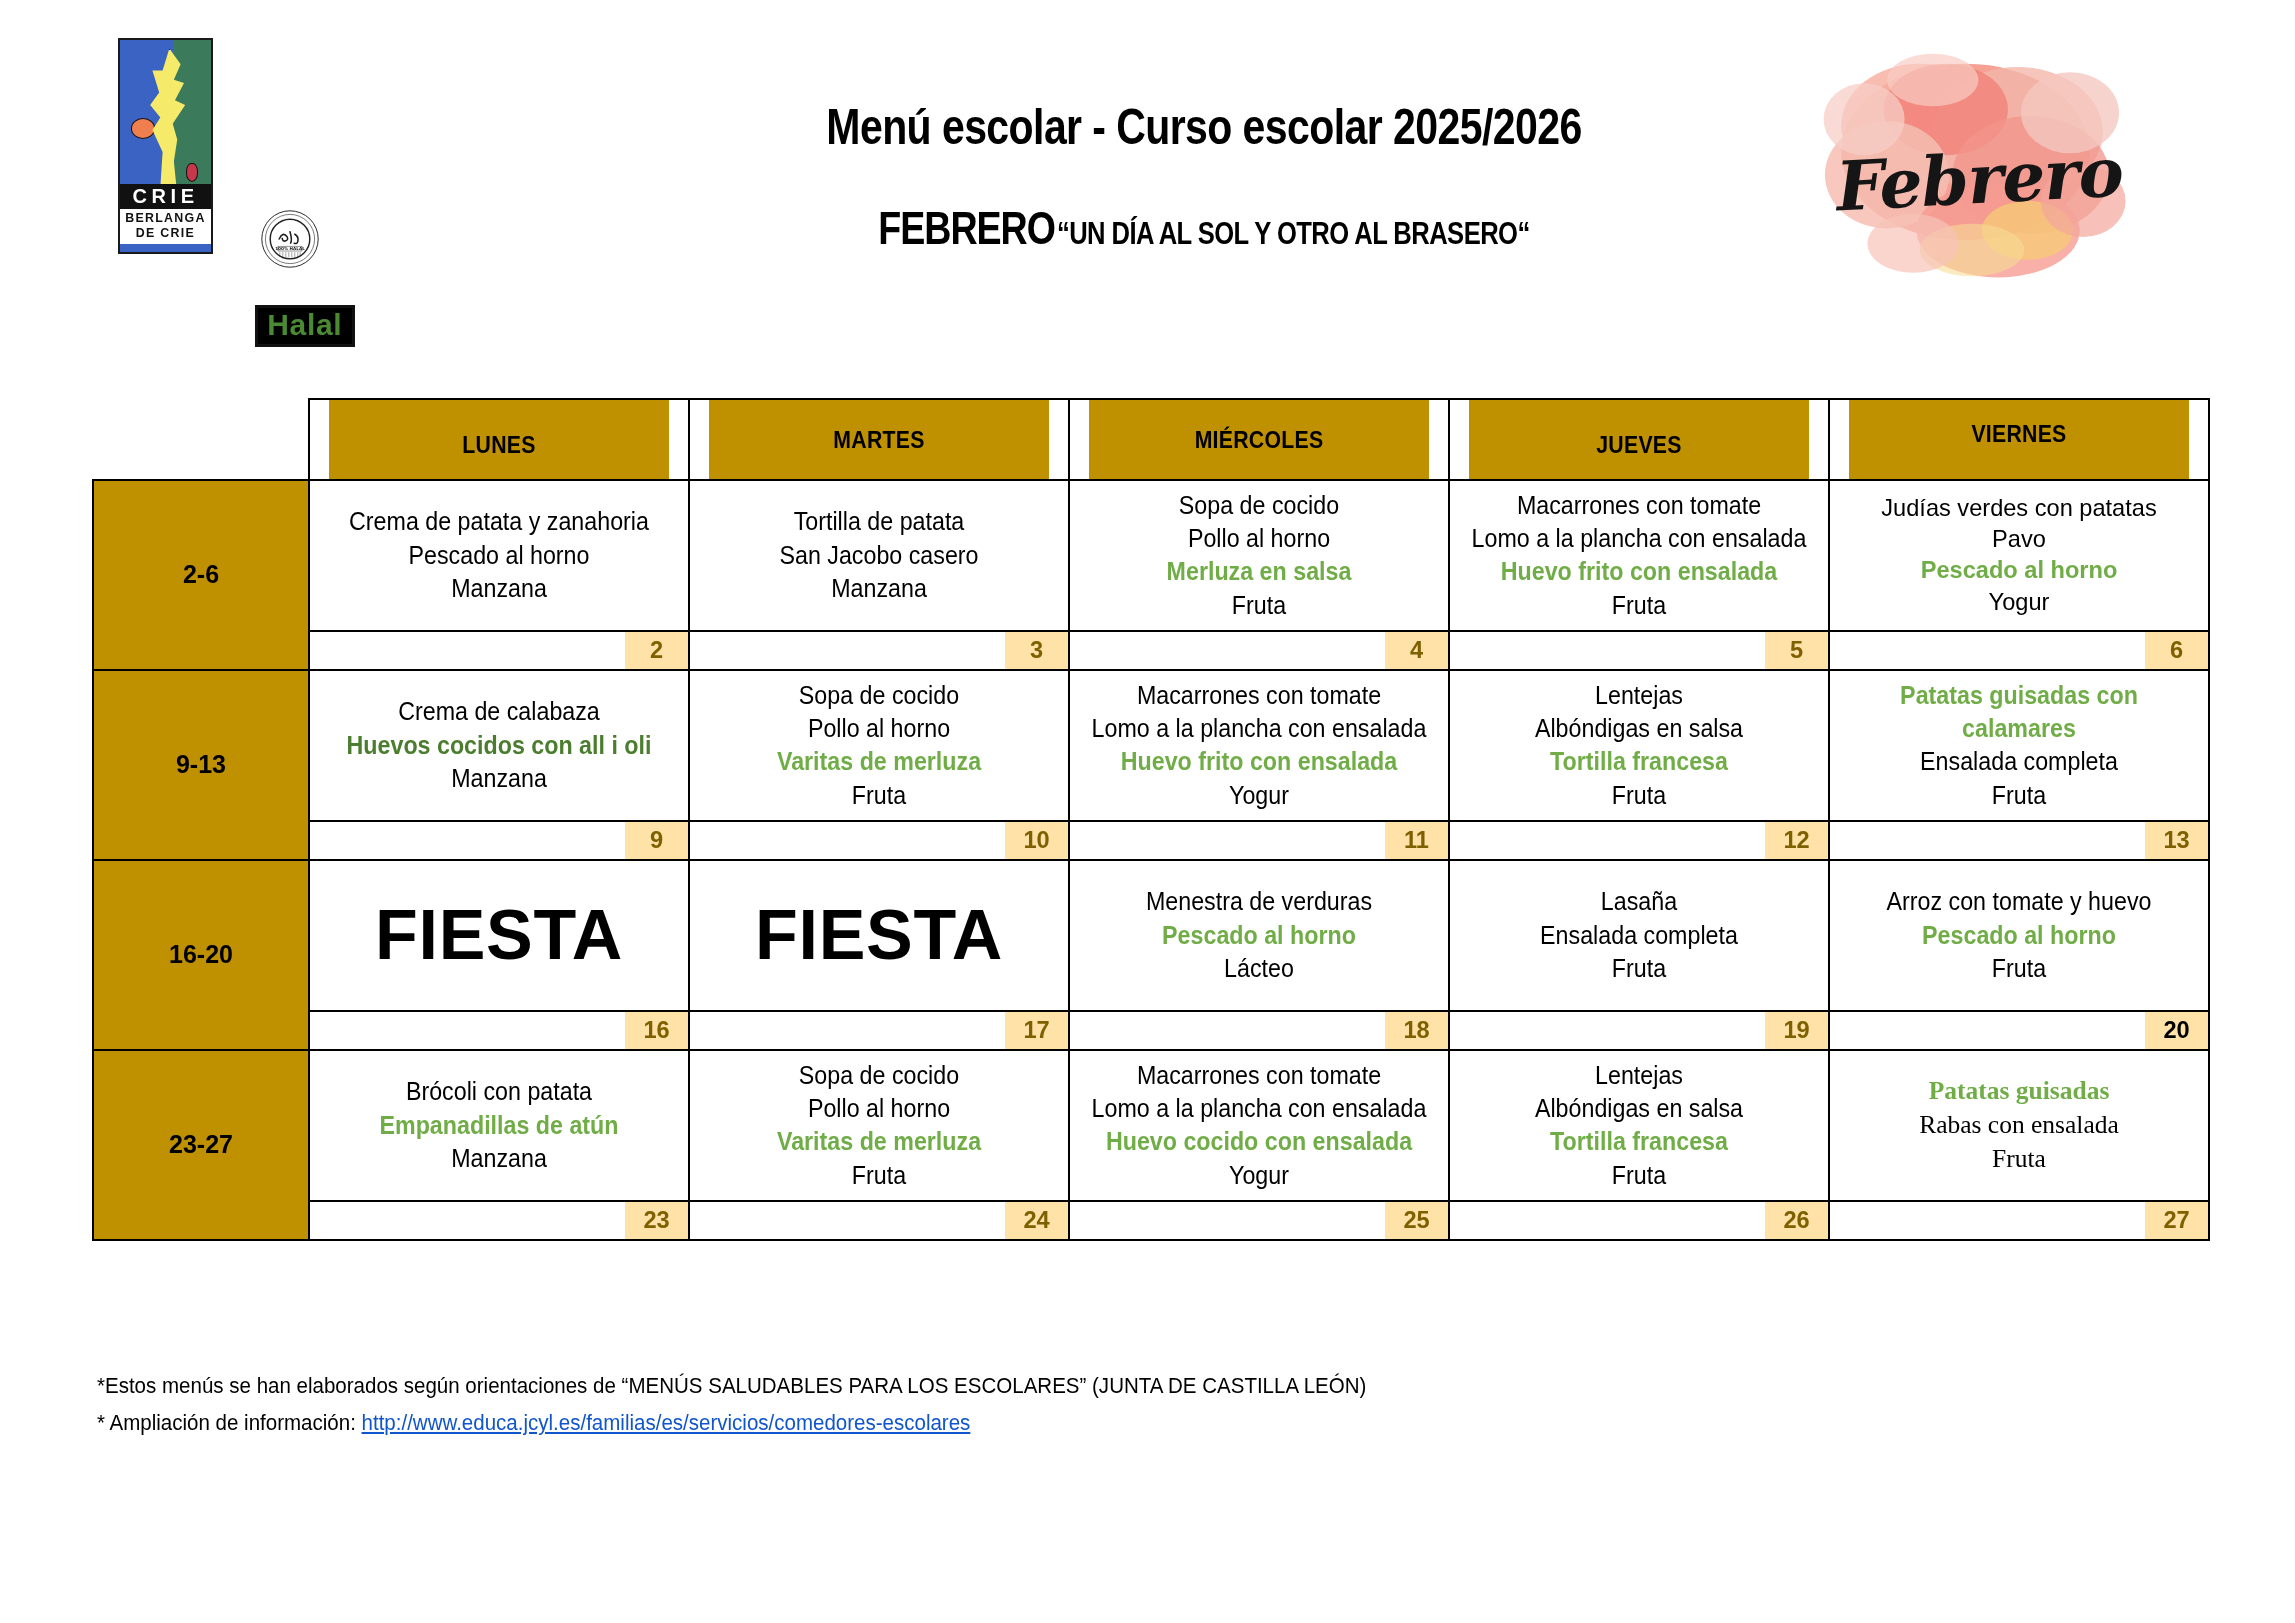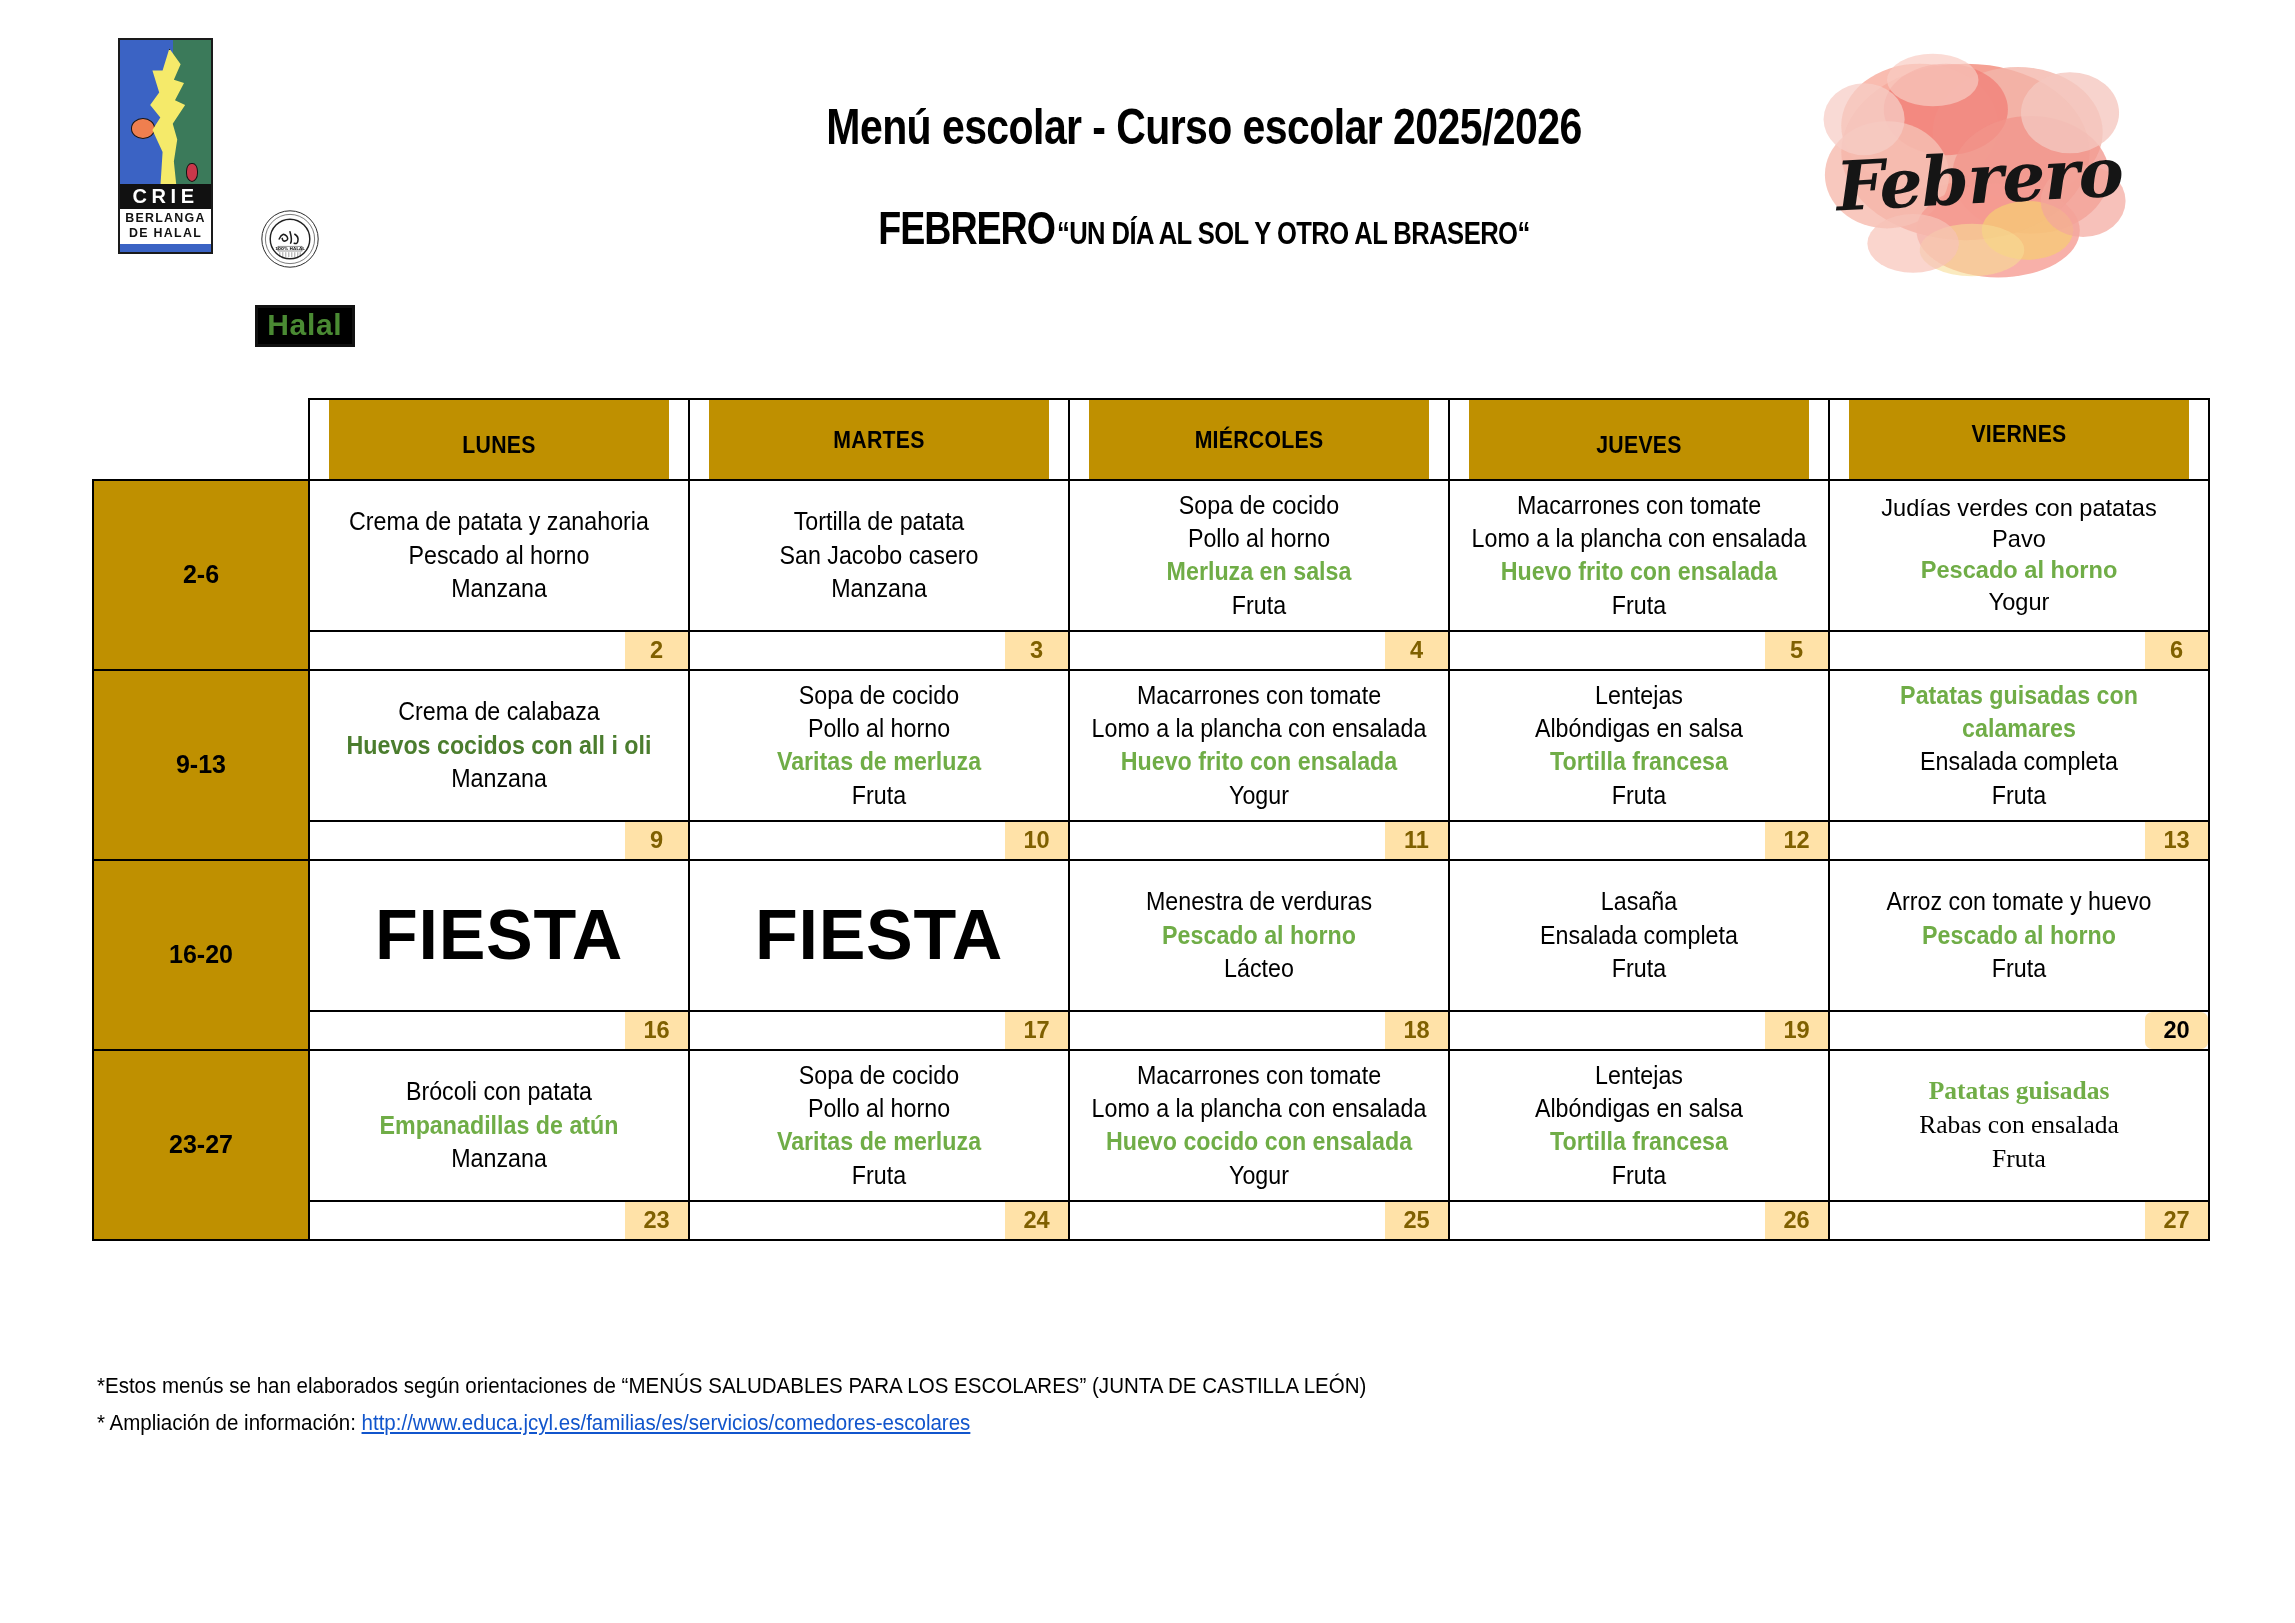--- a/index.html
+++ b/index.html
@@ -298,21 +298,21 @@
     width: 63px;
     background: #ffe2a8;
     display: flex;
     align-items: center;
     justify-content: center;
     font-family: "Liberation Sans Narrow", "Liberation Sans", sans-serif;
     font-size: 23.6px;
     font-weight: 700;
     color: #7f6000;
   }
-  .date-num.dark { color: #000000; border-radius: 7px; }
+  .date-num.dark { color: #000000; }
 
   
   .footnotes {
     position: absolute;
     left: 97px;
     top: 1367px;
     font-family: "Liberation Sans Narrow", "Liberation Sans", sans-serif;
     font-size: 21.6px;
     line-height: 1.72;
     color: #000000;
@@ -333,21 +333,21 @@
 
   <div class="logo-block">
     <div class="crie-logo">
       <div class="crie-green"></div>
       <div class="crie-sun"></div>
       <div class="crie-tree"></div>
       <div class="crie-berry"></div>
       <div class="crie-name">CRIE</div>
       <div class="crie-sub">
         <span>BERLANGA</span><br>
-        <span>DE HALAL</span>
+        <span>DE CRIE</span>
       </div>
     </div>
   </div>
 
   <div class="halal-seal">
     <svg viewBox="0 0 100 100" xmlns="http://www.w3.org/2000/svg">
       <circle cx="50" cy="50" r="47" fill="#ffffff" stroke="#222" stroke-width="1.6"></circle>
       <circle cx="50" cy="50" r="41" fill="none" stroke="#222" stroke-width="1"></circle>
       <circle cx="50" cy="50" r="33" fill="none" stroke="#222" stroke-width="2.4"></circle>
       <path d="M32 50 q6 -13 13 -4 q3 5 -2 7 q-5 2 -6 -4 M50 38 q4 14 1 19

